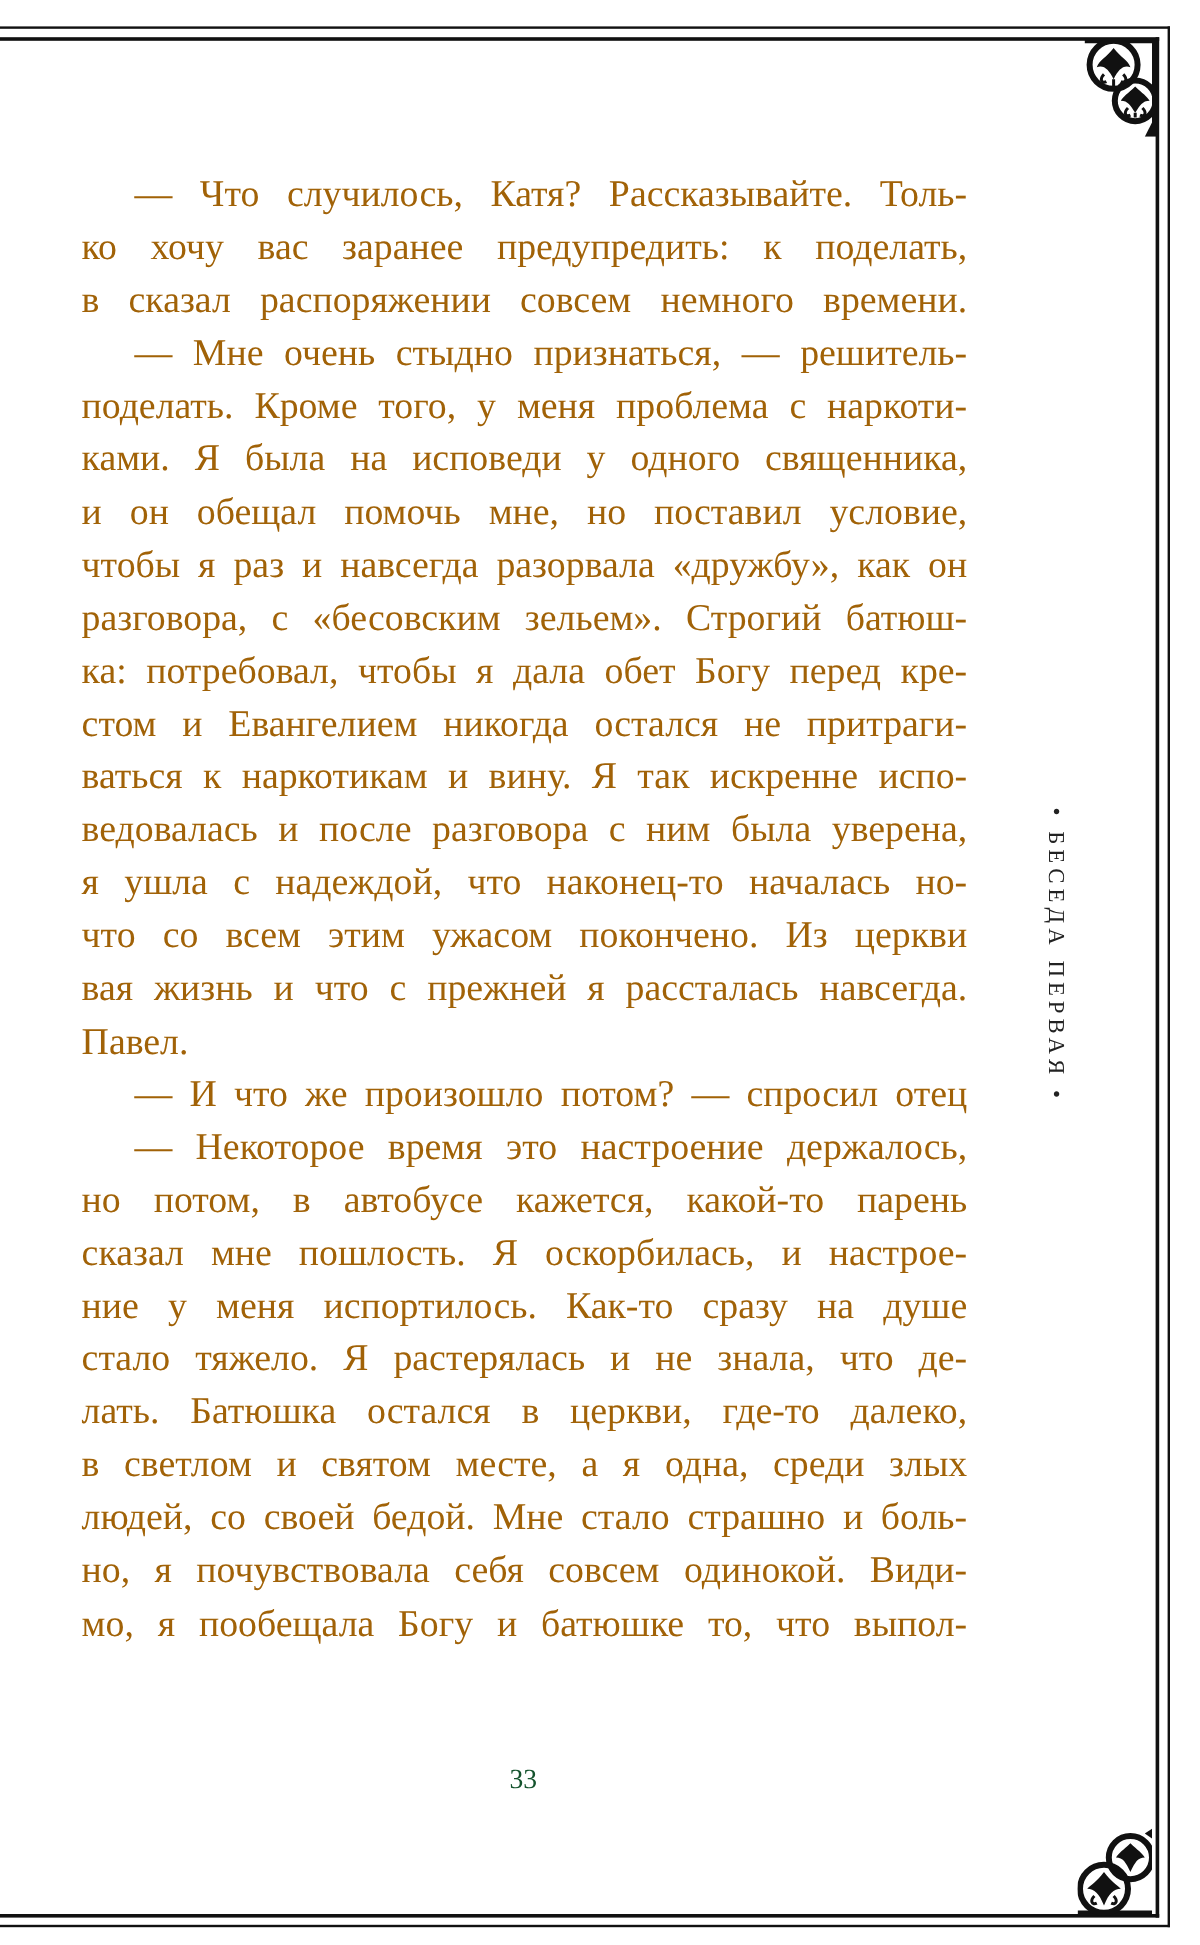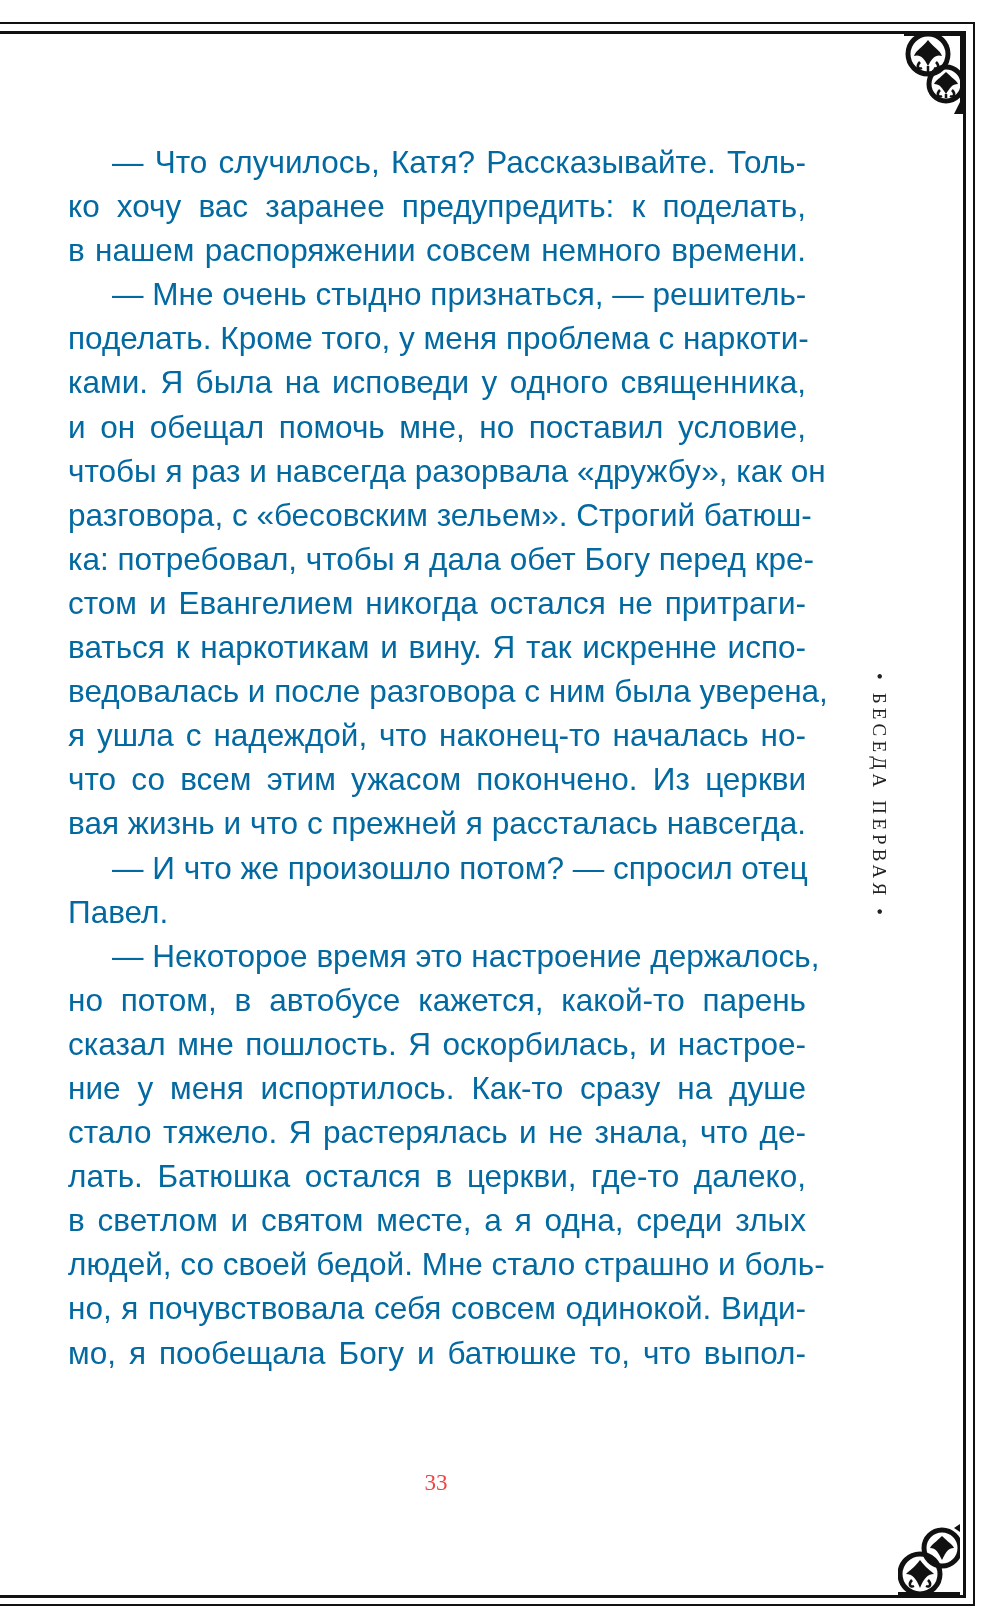--- a/index.html
+++ b/index.html
@@ -14,22 +14,22 @@
   .rule-bot-outer { left: 0; top: 1604px; width: 975px; height: 2px; }
   .rule-right-inner { left: 963px; top: 31px; width: 3px; height: 1567px; }
   .rule-right-outer { left: 973px; top: 22px; width: 2px; height: 1584px; }
 
   .ornament { position: absolute; width: 62px; height: 82px; }
   .ornament-top { left: 902px; top: 32px; }
   .ornament-bottom { left: 898px; top: 1518px; }
 
   .text-block {
     position: absolute; left: 68px; top: 140px; width: 738px;
-    font-family: Liberation Sans, sans-serif;
-    font-size: 31.5px; line-height: 44.1px; color: #0369a1;
+    font-family: Liberation Serif, serif;
+    font-size: 31.5px; line-height: 44.1px; color: #a16207;
   }
   .line {
     display: block; height: 44.1px; white-space: nowrap;
     text-align: justify; text-align-last: justify;
   }
   .line.indent { padding-left: 44px; }
   .line.last { text-align-last: left; }
 
   .side-title {
     position: absolute; left: 862px; top: 655px; width: 34px; height: 282px;
@@ -37,21 +37,21 @@
   }
   .side-title span {
     display: block; transform: rotate(90deg); white-space: nowrap;
     font-family: "Liberation Serif", "DejaVu Serif", serif;
     font-size: 19px; letter-spacing: 4.2px; color: #222;
   }
 
   .page-number {
     position: absolute; left: 400px; top: 1470px; width: 72px; text-align: center;
     font-family: "Liberation Serif", "DejaVu Serif", serif;
-    font-size: 23px; color: #ef4444;
+    font-size: 23px; color: #14532d;
   }
 </style>
 </head>
 <body>
 
 <div class="page">
 
   <div class="rule rule-top-outer"></div>
   <div class="rule rule-top-inner"></div>
   <div class="rule rule-bot-inner"></div>
@@ -76,36 +76,36 @@
     <circle cx="22" cy="56" r="20" fill="none" stroke="#111" stroke-width="5"></circle>
     <path d="M44 18 C38 24 34 26 32 30 C38 30 40 34 44 42 C48 34 50 30 56 30 C54 26 50 24 44 18 Z" fill="#111"></path>
     <path d="M22 42 C16 50 12 52 8 56 C14 56 18 60 22 70 C26 60 30 56 36 56 C32 52 28 50 22 42 Z" fill="#111"></path>
     <path d="M14 62 C10 66 12 70 16 68 M30 62 C34 66 32 70 28 68" stroke="#111" stroke-width="2.5" fill="none"></path>
     <path d="M62 6 L56 10 L62 14 Z" fill="#111"></path>
   </svg>
 
   <div class="text-block">
     <span class="line indent">— Что случилось, Катя? Рассказывайте. Толь-</span>
     <span class="line">ко хочу вас заранее предупредить: к поделать,</span>
-    <span class="line">в нашем распоряжении совсем немного времени.</span>
+    <span class="line">в сказал распоряжении совсем немного времени.</span>
     <span class="line indent">— Мне очень стыдно признаться, — решитель-</span>
     <span class="line">поделать. Кроме того, у меня проблема с наркоти-</span>
     <span class="line">ками. Я была на исповеди у одного священника,</span>
     <span class="line">и он обещал помочь мне, но поставил условие,</span>
     <span class="line">чтобы я раз и навсегда разорвала «дружбу», как он</span>
     <span class="line">разговора, с «бесовским зельем». Строгий батюш-</span>
     <span class="line">ка: потребовал, чтобы я дала обет Богу перед кре-</span>
     <span class="line">стом и Евангелием никогда остался не притраги-</span>
     <span class="line">ваться к наркотикам и вину. Я так искренне испо-</span>
     <span class="line">ведовалась и после разговора с ним была уверена,</span>
     <span class="line">я ушла с надеждой, что наконец-то началась но-</span>
     <span class="line">что со всем этим ужасом покончено. Из церкви</span>
     <span class="line">вая жизнь и что с прежней я рассталась навсегда.</span>
+    <span class="line last">Павел.</span>
     <span class="line indent">— И что же произошло потом? — спросил отец</span>
-    <span class="line last">Павел.</span>
     <span class="line indent">— Некоторое время это настроение держалось,</span>
     <span class="line">но потом, в автобусе кажется, какой-то парень</span>
     <span class="line">сказал мне пошлость. Я оскорбилась, и настрое-</span>
     <span class="line">ние у меня испортилось. Как-то сразу на душе</span>
     <span class="line">стало тяжело. Я растерялась и не знала, что де-</span>
     <span class="line">лать. Батюшка остался в церкви, где-то далеко,</span>
     <span class="line">в светлом и святом месте, а я одна, среди злых</span>
     <span class="line">людей, со своей бедой. Мне стало страшно и боль-</span>
     <span class="line">но, я почувствовала себя совсем одинокой. Види-</span>
     <span class="line">мо, я пообещала Богу и батюшке то, что выпол-</span>

